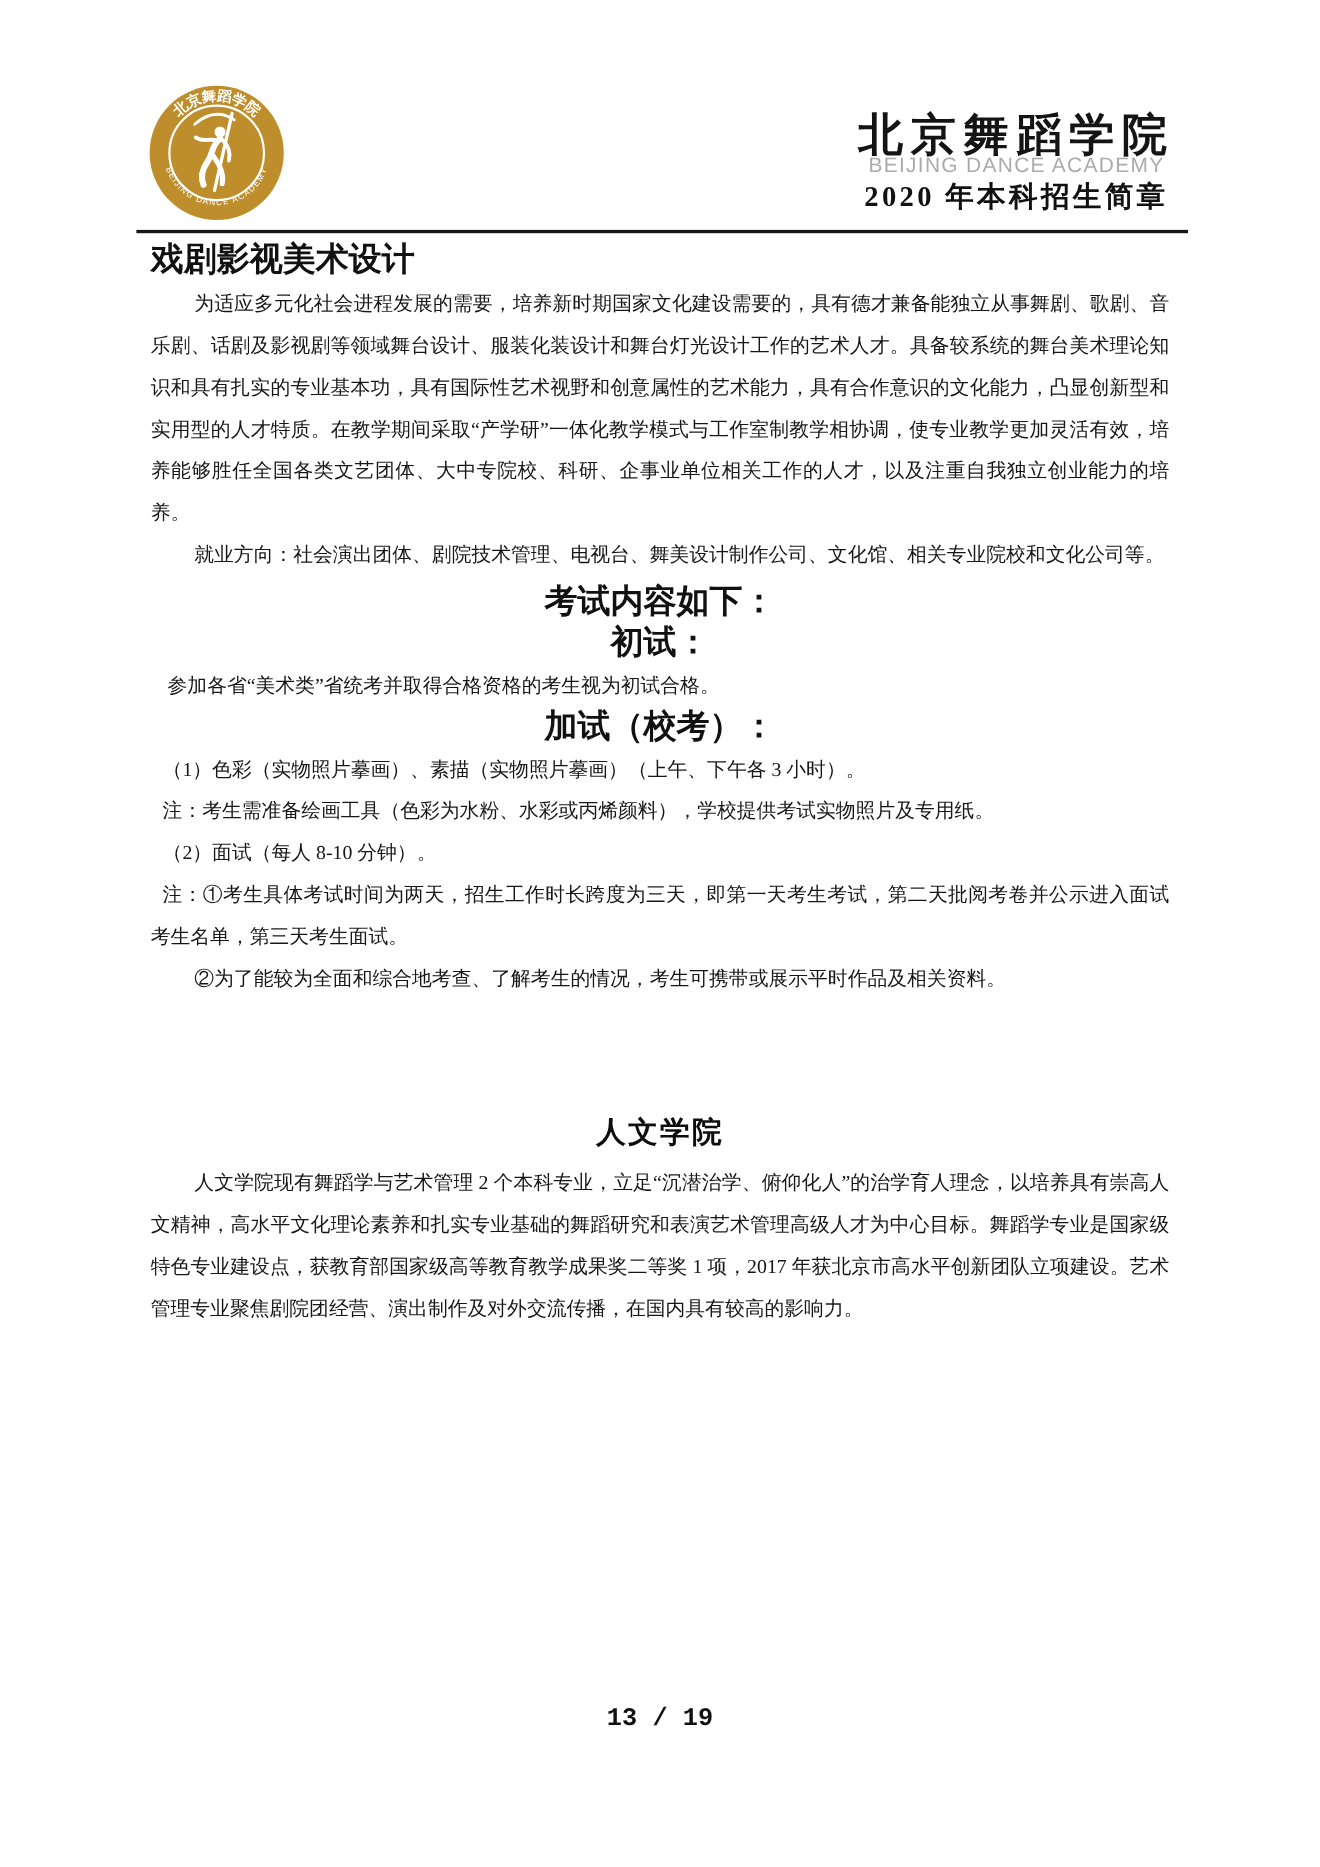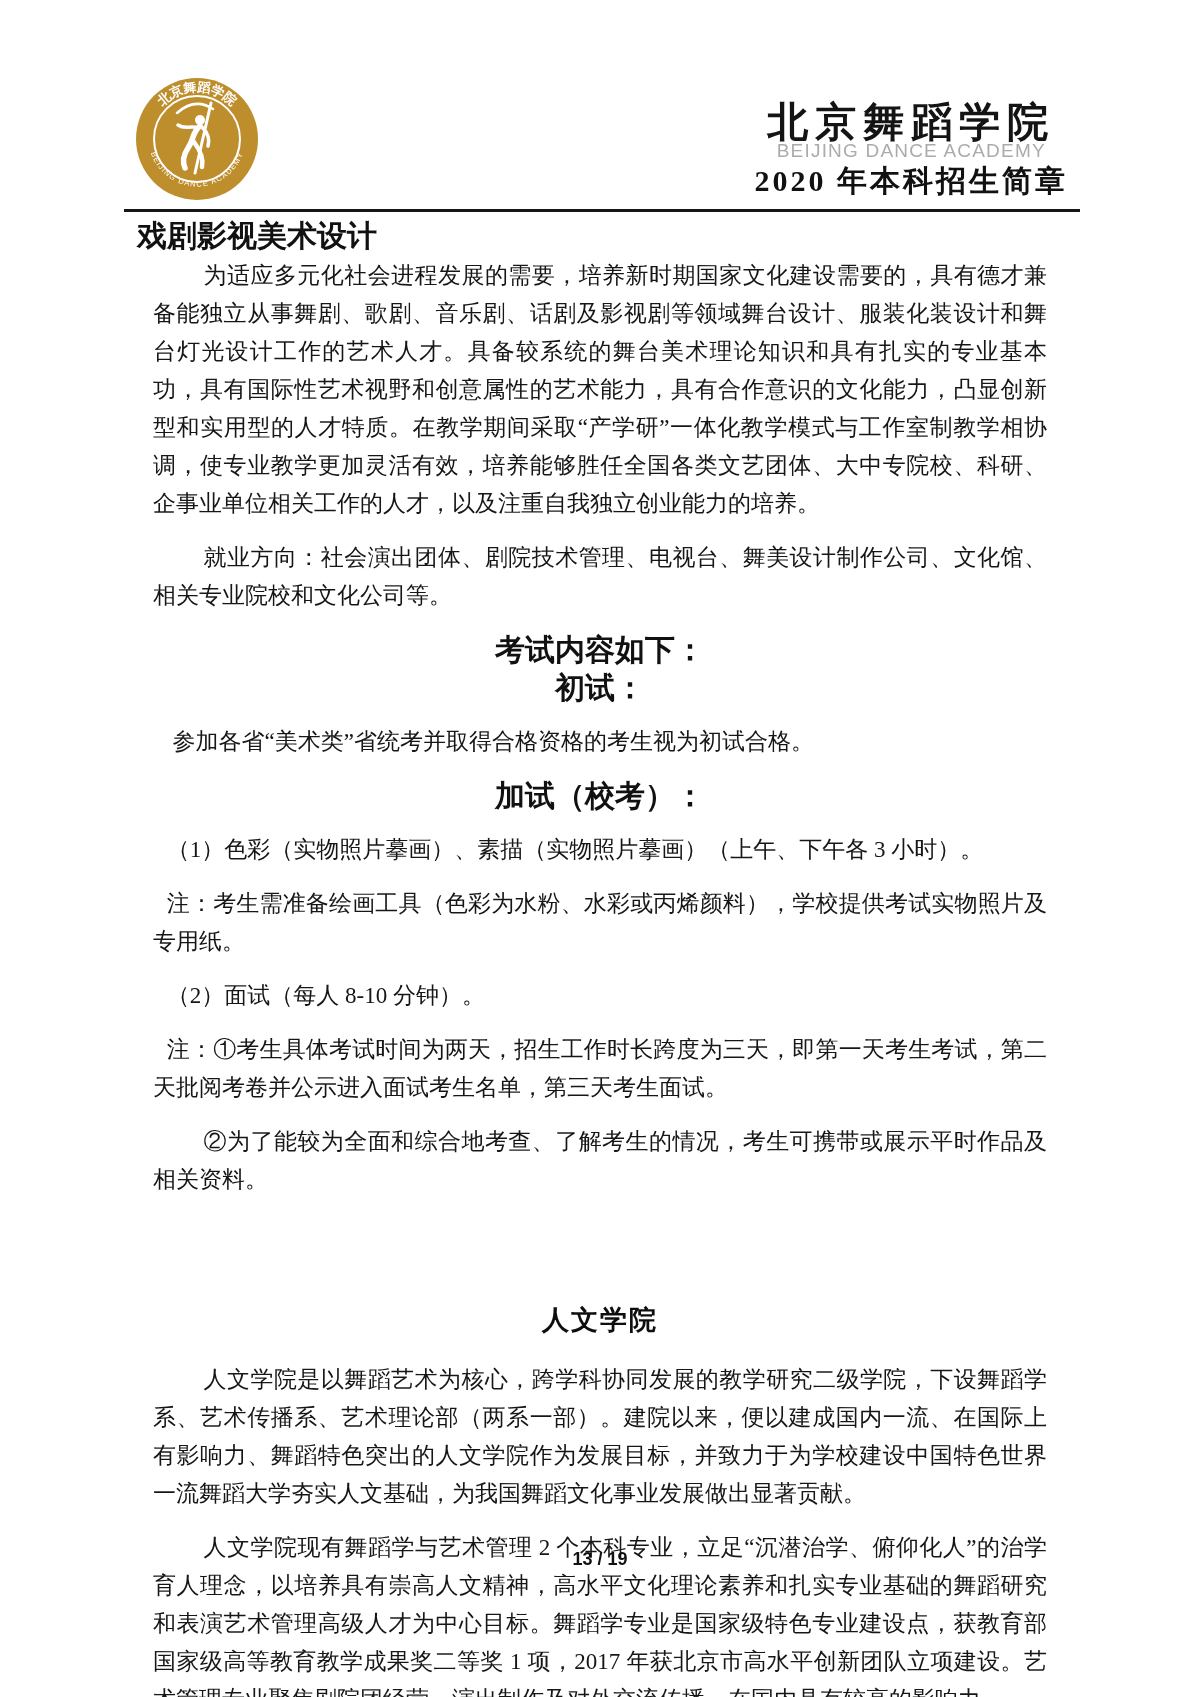--- a/index.html
+++ b/index.html
@@ -44,21 +44,21 @@
     font-family: "Liberation Sans", "DejaVu Sans", sans-serif;
     font-size: 19px;
     letter-spacing: 1.2px;
     color: #ababab;
     margin-top: -2px;
     white-space: nowrap;
   }
   .brochure-title {
     font-family: "Liberation Serif", "DejaVu Serif", serif;
     font-weight: 800;
-    font-size: 30px;
+    font-size: 26px;
     letter-spacing: 3px;
     margin-top: 6px;
     white-space: nowrap;
     color: #111;
   }
   .rule {
     position: absolute;
     left: 124px;
     right: 120px;
     top: 209px;
@@ -74,23 +74,23 @@
   }
   .h-sub {
     font-family: "Liberation Sans", "DejaVu Sans", sans-serif;
     font-weight: 700;
     font-size: 30px;
     line-height: 33px;
     margin: 0;
     color: #111;
   }
   .bodyline { 
-    font-size: 23px;
+    font-size: 18px;
     line-height: 38px;
-    margin: 16px;
+    margin: 0;
     text-align: justify;
     text-align-last: left;
     color: #161616;
   }
   .indent-2 { text-indent: 2.2em; }
   .indent-item { text-indent: 0.6em; }
   .indent-sub { text-indent: 0.85em; }
   .h-sub-run { line-height: 38px; margin: 0; text-align: center; }
   .mt4 { margin-top: 5px; }
 
@@ -109,23 +109,23 @@
 
   
   .footer {
     position: absolute;
     left: 0;
     top: 1549px;
     width: 100%;
     text-align: center;
   }
   .page-number {
-    font-family: Liberation Sans, sans-serif;
+    font-family: Liberation Mono, monospace;
     font-weight: 700;
-    font-size: 18px;
+    font-size: 23px;
     color: #111;
   }
 </style>
 </head>
 <body>
 
 <div class="page">
 
   <div>
     <svg class="logo" viewBox="-62 -62 124 124">
@@ -173,21 +173,20 @@
       <h2 class="h-sub h-sub-run">加试（校考）：</h2>
       <p class="bodyline indent-item">（1）色彩（实物照片摹画）、素描（实物照片摹画）（上午、下午各 3 小时）。</p>
       <p class="bodyline indent-item">注：考生需准备绘画工具（色彩为水粉、水彩或丙烯颜料），学校提供考试实物照片及专用纸。</p>
       <p class="bodyline indent-item">（2）面试（每人 8-10 分钟）。</p>
       <p class="bodyline indent-item">注：①考生具体考试时间为两天，招生工作时长跨度为三天，即第一天考生考试，第二天批阅考卷并公示进入面试考生名单，第三天考生面试。</p>
       <p class="bodyline indent-2">②为了能较为全面和综合地考查、了解考生的情况，考生可携带或展示平时作品及相关资料。</p>
     </section>
 
     <section>
       <h1 class="h-college">人文学院</h1>
-      <p class="bodyline indent-2 para-gap">人文学院是以舞蹈艺术为核心，跨学科协同发展的教学研究二级学院，下设舞蹈学系、艺术传播系、艺术理论部（两系一部）。建院以来，便以建成国内一流、在国际上有影响力、舞蹈特色突出的人文学院作为发展目标，并致力于为学校建设中国特色世界一流舞蹈大学夯实人文基础，为我国舞蹈文化事业发展做出显著贡献。</p>
       <p class="bodyline indent-2 para-gap2">人文学院现有舞蹈学与艺术管理 2 个本科专业，立足“沉潜治学、俯仰化人”的治学育人理念，以培养具有崇高人文精神，高水平文化理论素养和扎实专业基础的舞蹈研究和表演艺术管理高级人才为中心目标。舞蹈学专业是国家级特色专业建设点，获教育部国家级高等教育教学成果奖二等奖 1 项，2017 年获北京市高水平创新团队立项建设。艺术管理专业聚焦剧院团经营、演出制作及对外交流传播，在国内具有较高的影响力。</p>
     </section>
 
   </div>
 
   <div class="footer">
     <span class="page-number">13 / 19</span>
   </div>
 
 </div>

